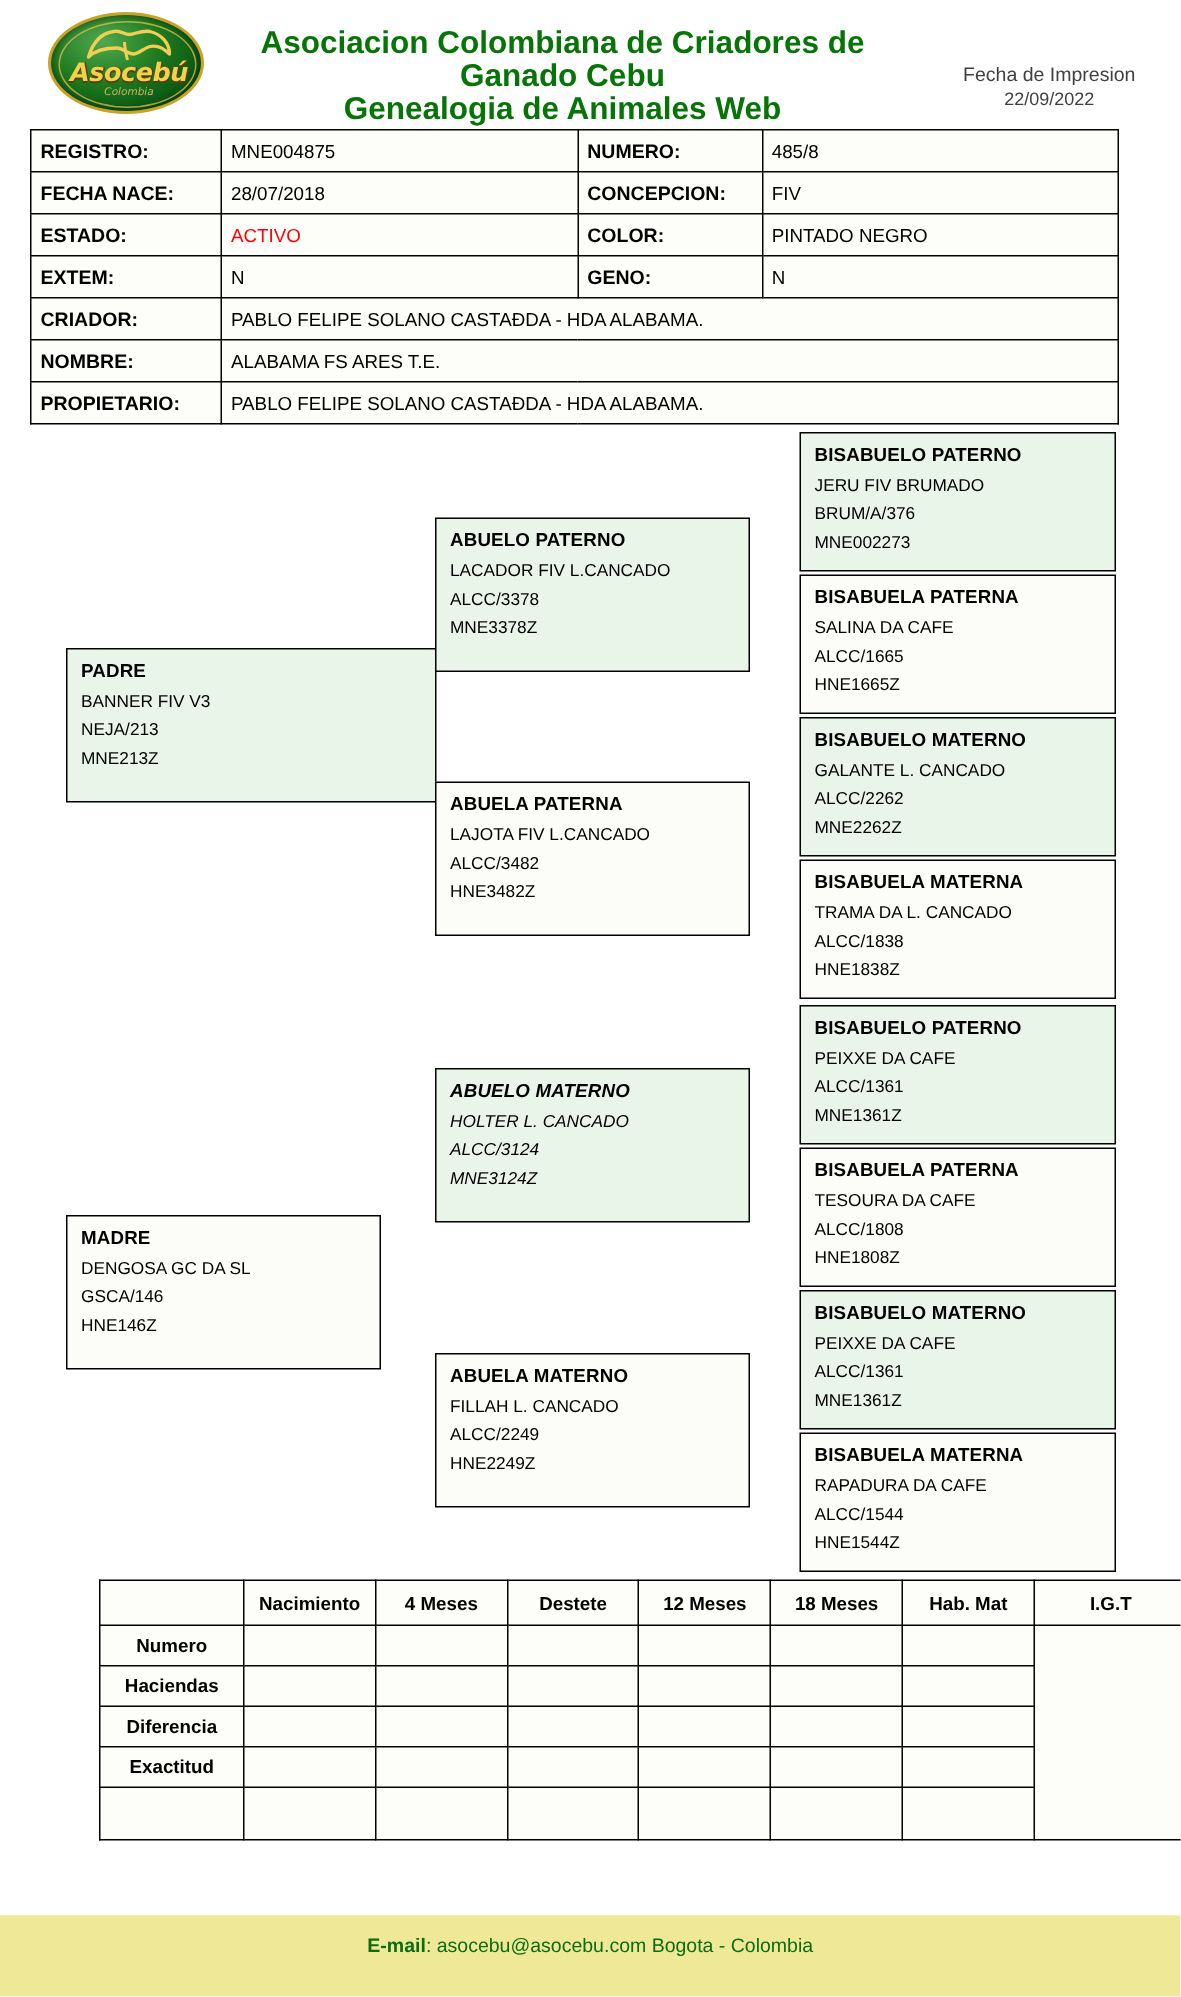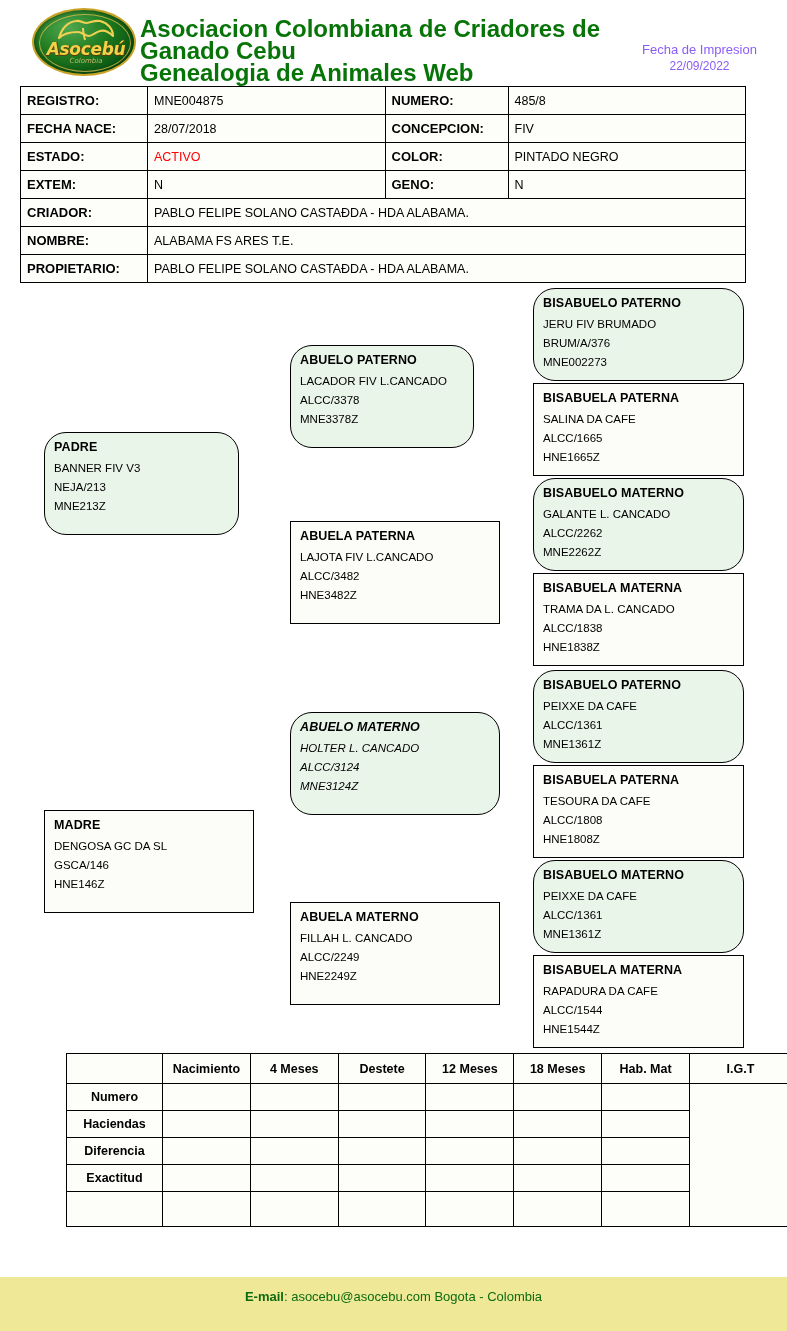--- a/index.html
+++ b/index.html
@@ -69,35 +69,35 @@
     text-align: center;
     font-family: "DejaVu Sans", sans-serif;
     font-style: italic;
     font-size: 7px;
     color: #cbb26a;
   }
   .title-block {
     position: absolute;
     left: 140px; top: 18px;
     width: 470px;
-    text-align: left;
+    text-align: center;
     color: #077407;
     font-weight: bold;
-    font-size: 24px;
+    font-size: 21px;
     line-height: 22px;
   }
   .title-line2 { display: block; }
   .print-date {
     position: absolute;
     left: 612px; top: 42px;
     width: 175px;
     text-align: center;
     font-size: 13px;
     line-height: 16px;
-    color: #8b5cf6;
+    color: #404040;
   }
   .print-date .pd-value { font-size: 12px; display: block; }
 
   
   .info-table {
     position: absolute;
     left: 20px; top: 86px;
     width: 726px;
     border-collapse: collapse;
     table-layout: fixed;
@@ -120,21 +120,21 @@
   .val-active { color: #ff0000; font-size: 13px; }
 
   
   .ped { position: absolute; left:0; top:0; width: 787px; height: 1331px; }
   .pbox {
     position: absolute;
     border: 1.8px solid #000;
     padding: 7px 9px 4px 9px;
     background: #fcfcf9;
   }
-  .pbox.male { background: #eaf5ea; border-radius: 22px; }
+  .pbox.male { background: #eaf5ea; }
   .pbox .ph {
     font-weight: bold;
     font-size: 12.5px;
     margin-bottom: 8px;
     letter-spacing: .1px;
   }
   .pbox .pl {
     font-size: 11.5px;
     margin-bottom: 7px;
     white-space: nowrap;
@@ -253,35 +253,35 @@
   </tr>
   <tr>
     <td class="lbl">PROPIETARIO:</td>
     <td class="val" colspan="3">PABLO FELIPE SOLANO CASTAĐDA - HDA ALABAMA.</td>
   </tr>
 </tbody>
   </table>
 
 <div class="ped">
 
-  <div class="pbox male" style="left:44px; top:432px; width:195px; height:103px;">
+  <div class="pbox male" style="left:44px; top:432px; width:247px; height:103px;">
     <div class="ph">PADRE</div>
     <div class="pl">BANNER FIV V3</div>
     <div class="pl">NEJA/213</div>
     <div class="pl">MNE213Z</div>
   </div>
 
   <div class="pbox" style="left:44px; top:810px; width:210px; height:103px;">
     <div class="ph">MADRE</div>
     <div class="pl">DENGOSA GC DA SL</div>
     <div class="pl">GSCA/146</div>
     <div class="pl">HNE146Z</div>
   </div>
 
-  <div class="pbox male" style="left:290px; top:345px; width:184px; height:103px;">
+  <div class="pbox male" style="left:290px; top:345px; width:210px; height:103px;">
     <div class="ph">ABUELO PATERNO</div>
     <div class="pl">LACADOR FIV L.CANCADO</div>
     <div class="pl">ALCC/3378</div>
     <div class="pl">MNE3378Z</div>
   </div>
 
   <div class="pbox" style="left:290px; top:521px; width:210px; height:103px;">
     <div class="ph">ABUELA PATERNA</div>
     <div class="pl">LAJOTA FIV L.CANCADO</div>
     <div class="pl">ALCC/3482</div>

